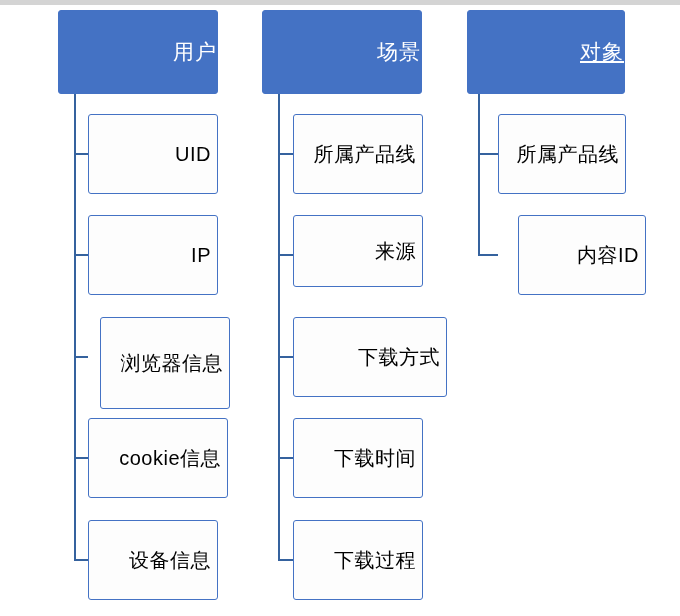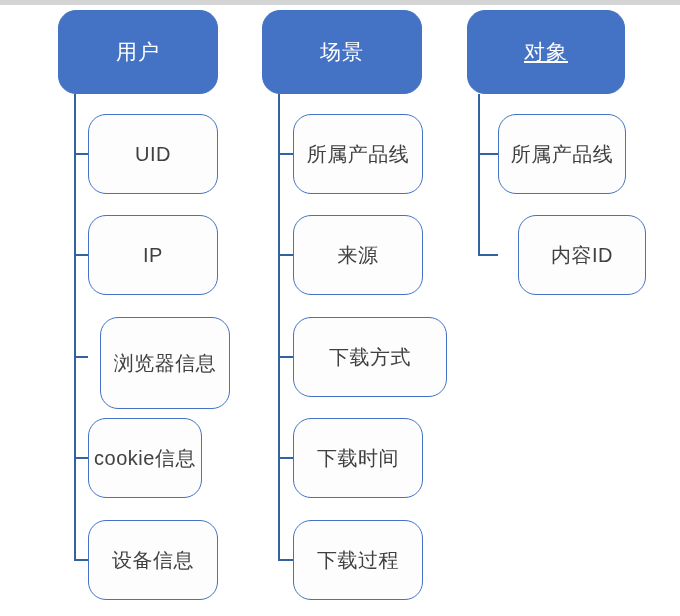--- a/index.html
+++ b/index.html
@@ -32,36 +32,36 @@
   .column {
     position: absolute;
     top: 0;
     height: 616px;
   }
   .node {
     position: absolute;
     box-sizing: border-box;
     display: flex;
     align-items: center;
-    justify-content: center;
-    border-radius: 18px;
+    justify-content: flex-end;
+    border-radius: 3px;
     text-align: center;
     line-height: 1.1;
   }
   .node.root {
     background: #4472c4;
     border: 1px solid #4472c4;
     color: #ffffff;
     font-size: 21px;
     letter-spacing: 1px;
   }
   .node.leaf {
     background: #fdfdfd;
     border: 1.6px solid #4472c4;
-    color: #404040;
+    color: #000000;
     font-size: 20px;
     letter-spacing: 0.5px;
   }
   .node.leaf .label-inner {
     display: block;
     padding: 0 6px;
     white-space: nowrap;
   }
   .connector-v {
     position: absolute;
@@ -101,39 +101,39 @@
         </div>
         <div class="connector-h" style="left: 74px; top: 254px; width: 14px;"></div>
         <div class="node leaf" style="left: 88px; top: 215px; width: 130px; height: 80px;">
           <span class="label-inner">IP</span>
         </div>
         <div class="connector-h" style="left: 74px; top: 356px; width: 14px;"></div>
         <div class="node leaf" style="left: 100px; top: 317px; width: 130px; height: 92px;">
           <span class="label-inner">浏览器信息</span>
         </div>
         <div class="connector-h" style="left: 74px; top: 457px; width: 14px;"></div>
-        <div class="node leaf" style="left: 88px; top: 418px; width: 114px; height: 80px;">
+        <div class="node leaf" style="left: 88px; top: 418px; width: 140px; height: 80px;">
           <span class="label-inner">cookie信息</span>
         </div>
         <div class="connector-h" style="left: 74px; top: 559px; width: 14px;"></div>
         <div class="node leaf" style="left: 88px; top: 520px; width: 130px; height: 80px;">
           <span class="label-inner">设备信息</span>
         </div>
       </div>
       <div class="column">
         <div class="node root" style="left: 262px; top: 10px; width: 160px; height: 84px;">
           <span>场景</span>
         </div>
         <div class="connector-v" style="left: 278px; top: 94px; height: 466px;"></div>
         <div class="connector-h" style="left: 278px; top: 153px; width: 15px;"></div>
         <div class="node leaf" style="left: 293px; top: 114px; width: 130px; height: 80px;">
           <span class="label-inner">所属产品线</span>
         </div>
         <div class="connector-h" style="left: 278px; top: 254px; width: 15px;"></div>
-        <div class="node leaf" style="left: 293px; top: 215px; width: 130px; height: 80px;">
+        <div class="node leaf" style="left: 293px; top: 215px; width: 130px; height: 72px;">
           <span class="label-inner">来源</span>
         </div>
         <div class="connector-h" style="left: 278px; top: 356px; width: 15px;"></div>
         <div class="node leaf" style="left: 293px; top: 317px; width: 154px; height: 80px;">
           <span class="label-inner">下载方式</span>
         </div>
         <div class="connector-h" style="left: 278px; top: 457px; width: 15px;"></div>
         <div class="node leaf" style="left: 293px; top: 418px; width: 130px; height: 80px;">
           <span class="label-inner">下载时间</span>
         </div>

